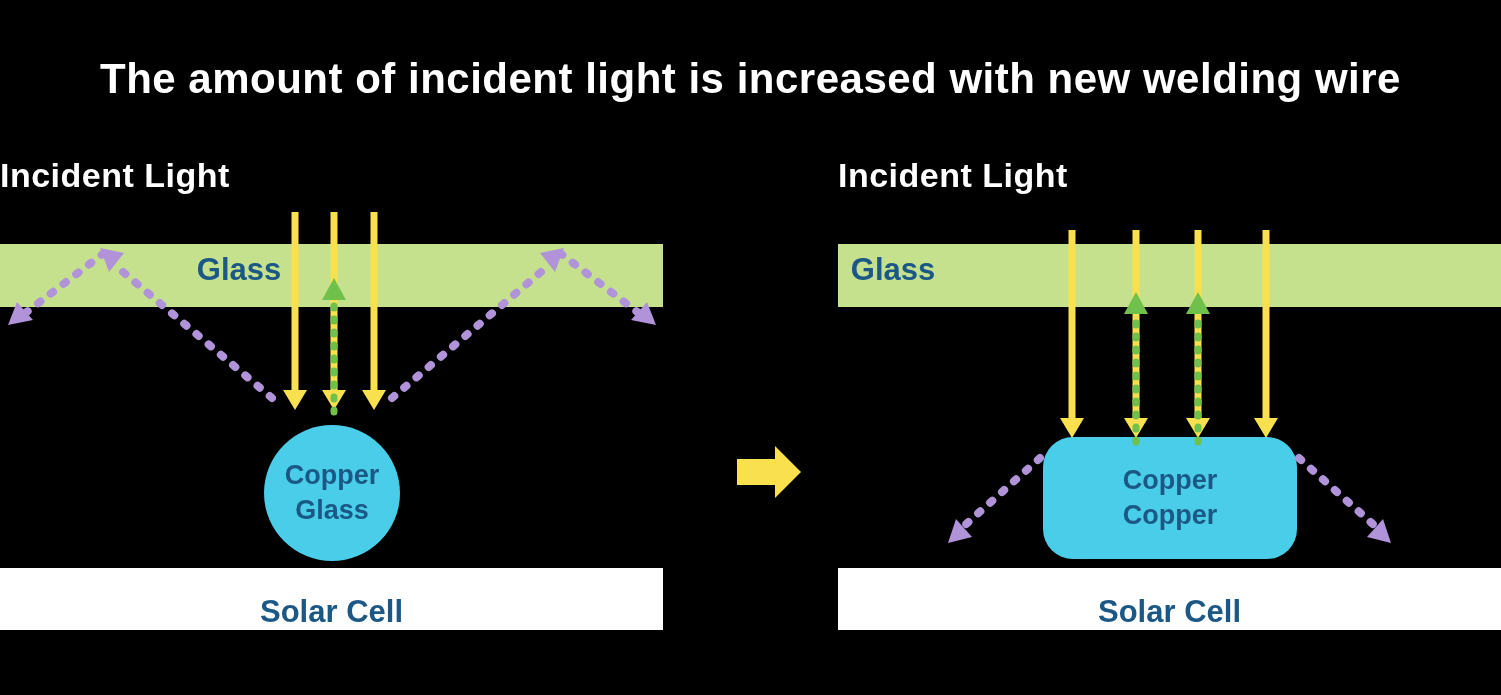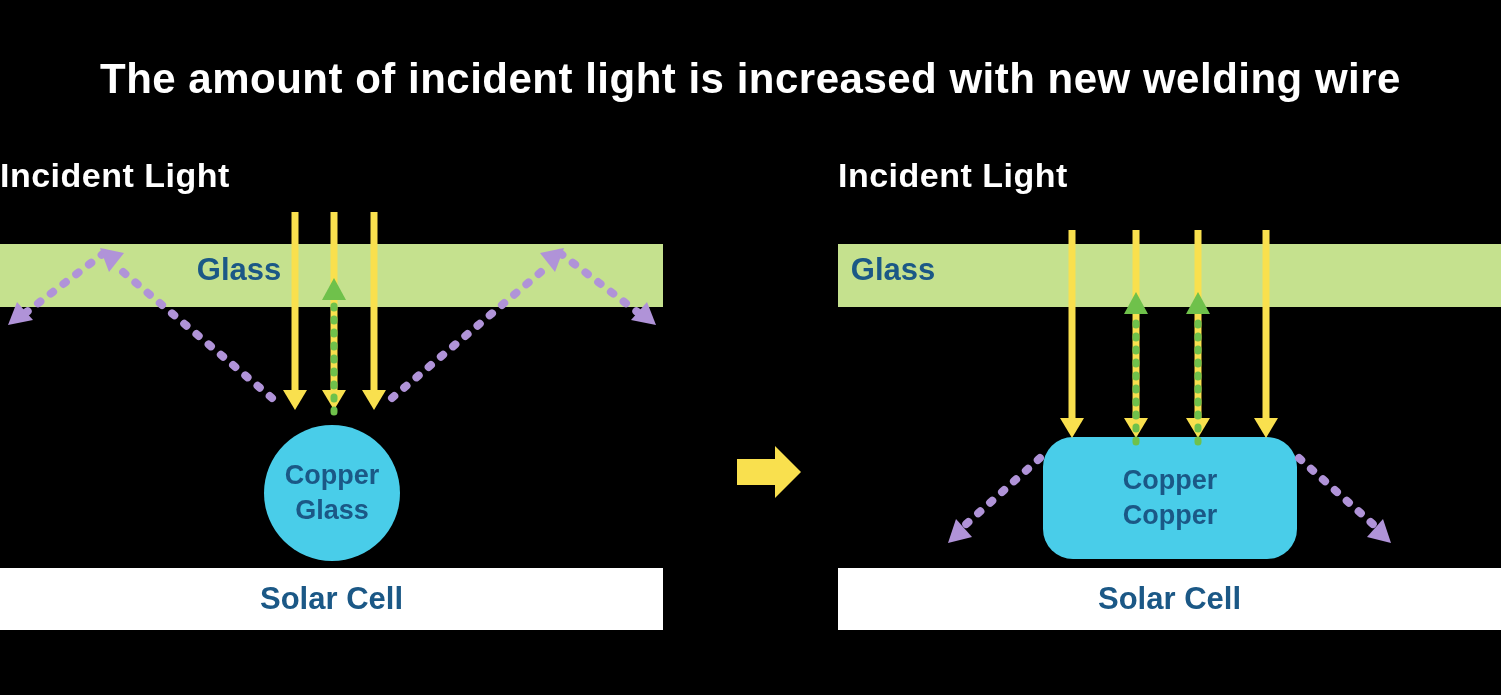--- a/index.html
+++ b/index.html
@@ -31,21 +31,21 @@
   .glass-label {
     position:absolute; top:244px; height:52px; width:200px;
     display:flex; align-items:center; justify-content:center;
     color:var(--label-blue,#1b5886); font-size:31px;
   }
   .glass-label.left { left:139px; }
   .glass-label.right { left:793px; }
   .solar-bar {
     position:absolute; top:568px; width:663px; height:62px;
     background:var(--solar-cell-fill,#fff);
-    display:flex; align-items:center; justify-content:center;
+    display:flex; align-items:flex-end; justify-content:center;
     color:var(--label-blue,#1b5886); font-size:31px;
   }
   .solar-bar.left { left:0; }
   .solar-bar.right { left:838px; }
   .copper-wire {
     position:absolute; left:264px; top:425px; width:136px; height:136px;
     border-radius:50%;
     background:var(--cyan-fill,#49cde9);
     display:flex; flex-direction:column; align-items:center; justify-content:center;
     color:var(--label-blue,#1b5886); font-size:27px; line-height:1.3; text-align:center;

